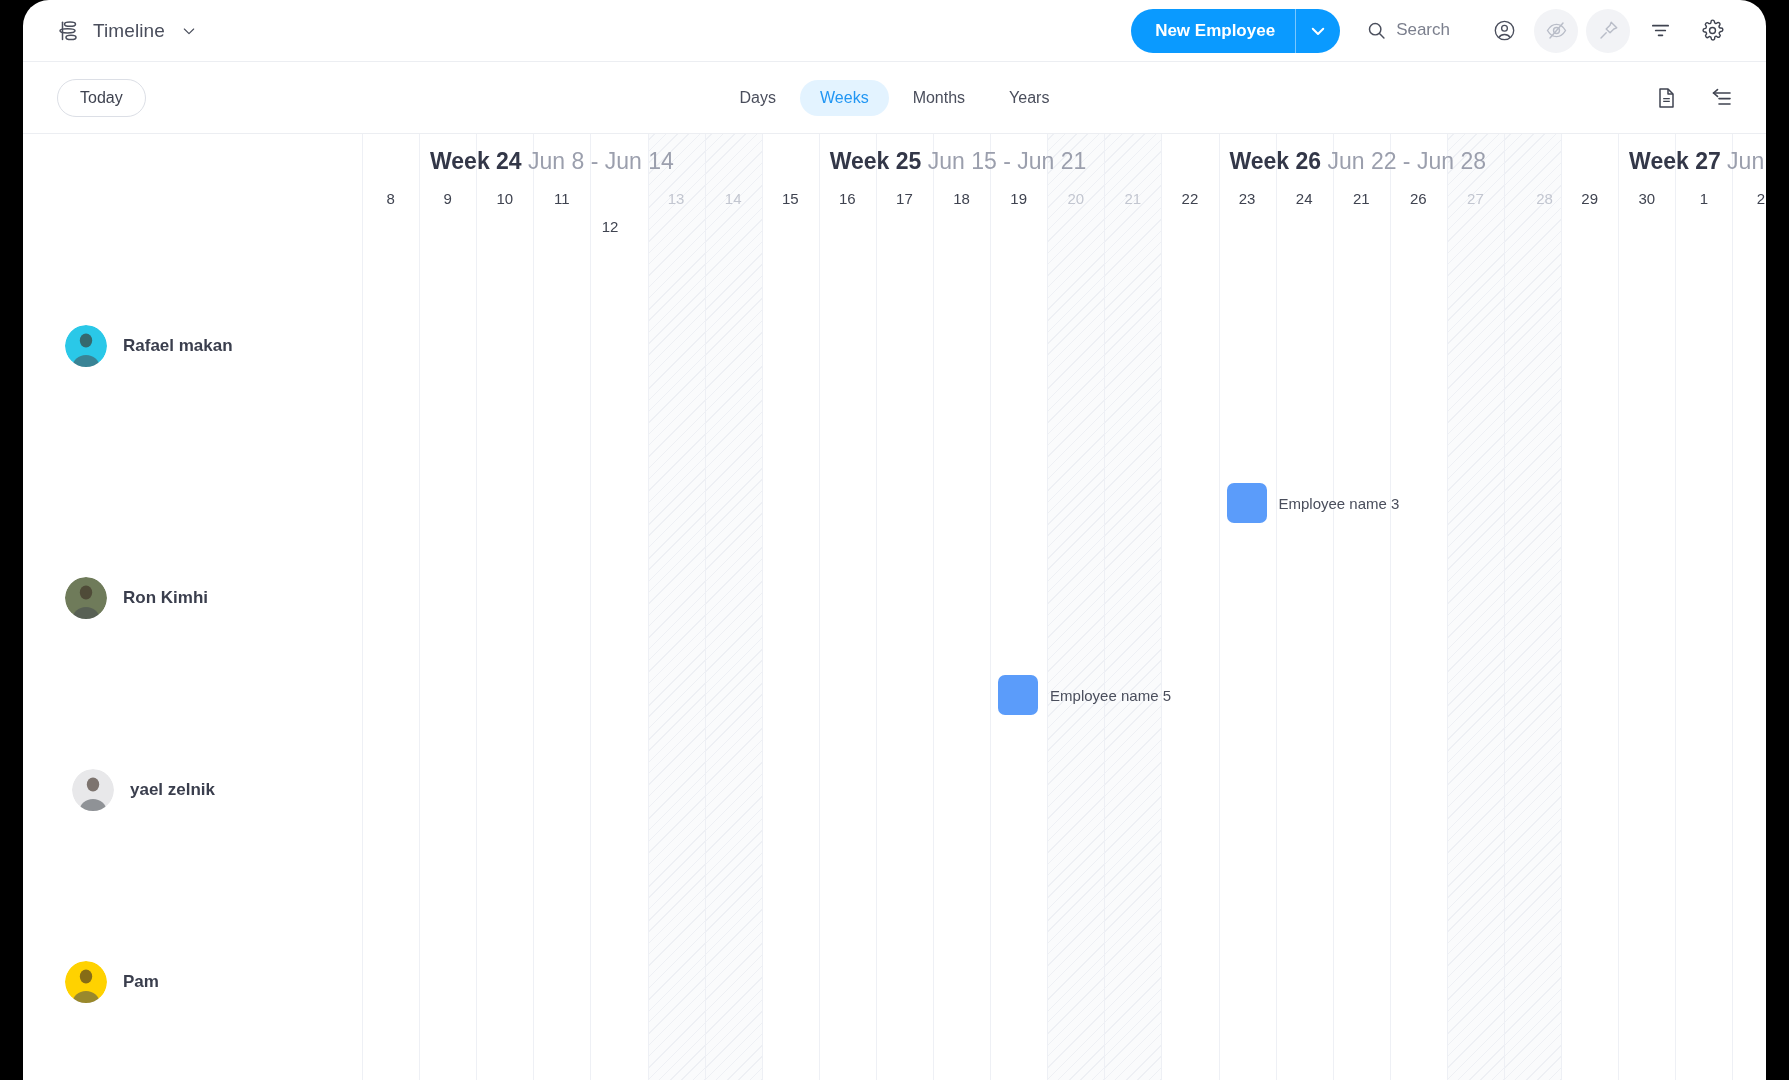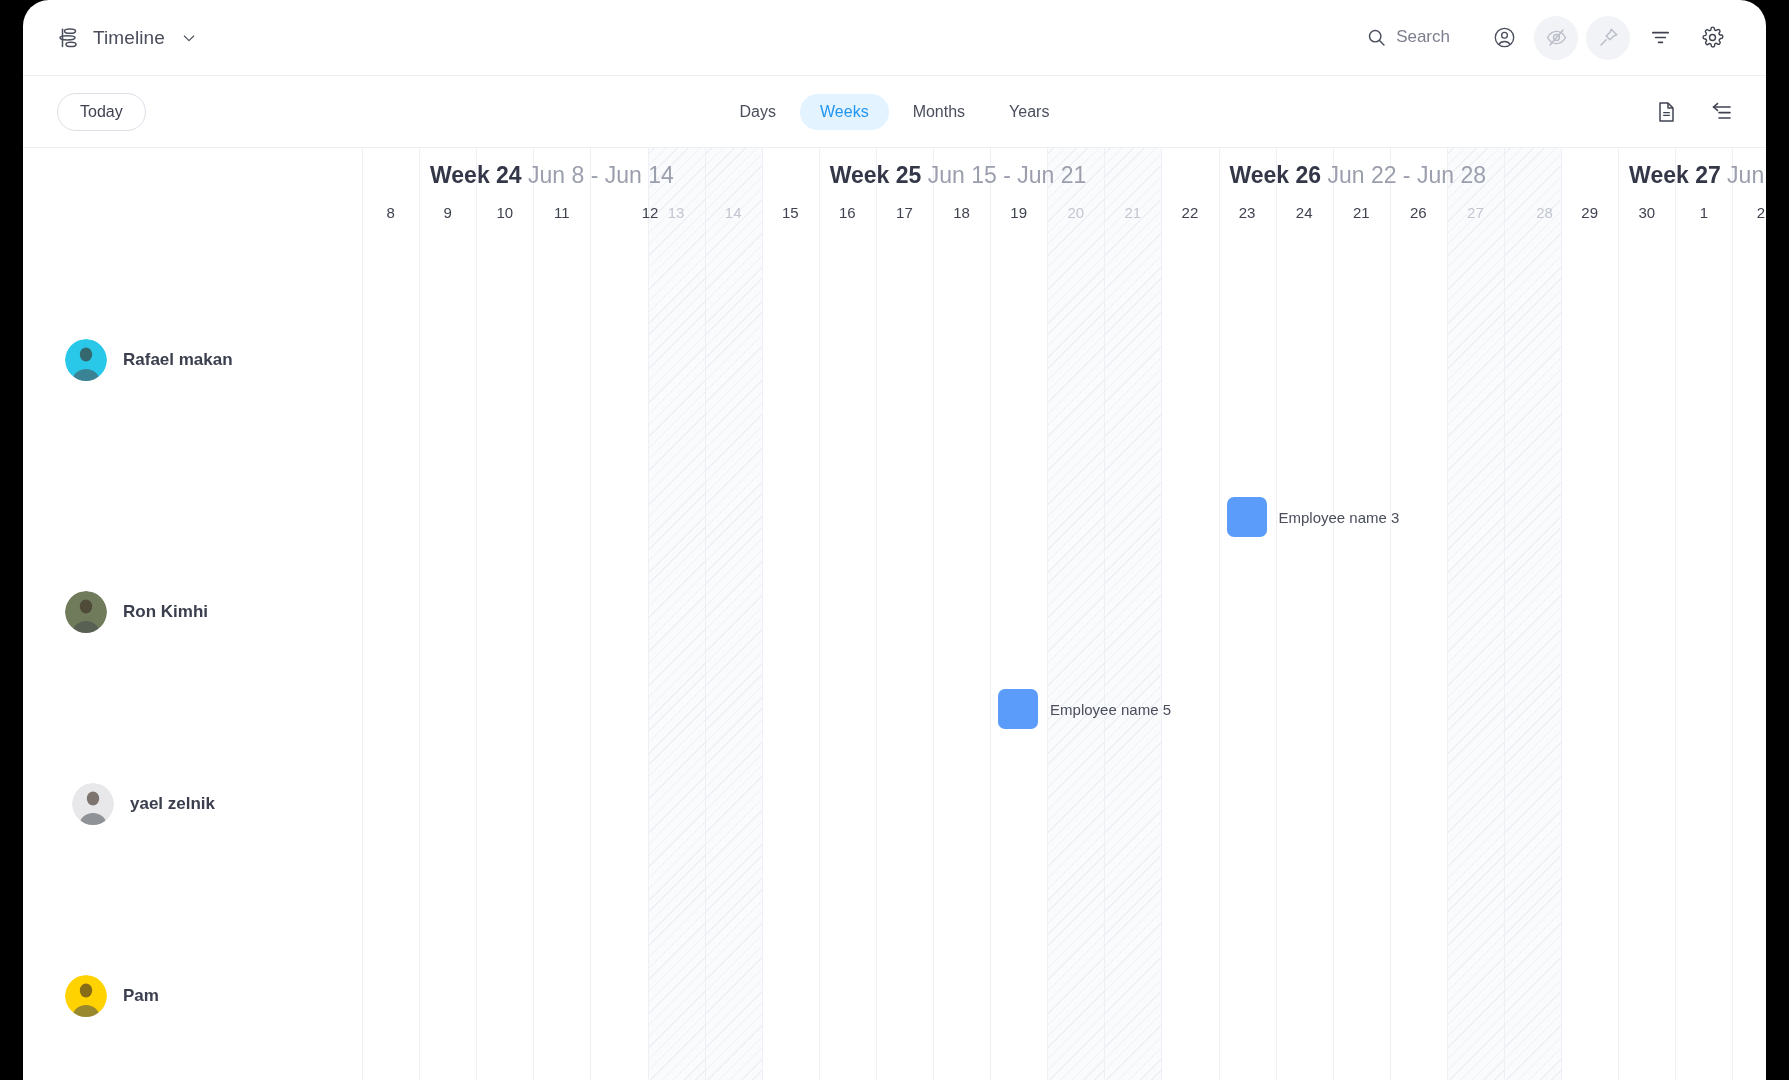--- a/index.html
+++ b/index.html
@@ -22,21 +22,21 @@
     left: 23px; top: 0px;
     width: 1743px; height: 1080px;
     background: #ffffff;
     border-radius: 26px 26px 0 0;
     overflow: hidden;
   }
 
   
   .topbar {
     position: relative;
-    height: 76px;
+    height: 62px;
     display: flex;
     align-items: center;
     padding: 0 32px 0 34px;
     border-bottom: 1px solid #eceef2;
   }
   .view-switch {
     display: flex;
     align-items: center;
     gap: 12px;
     cursor: pointer;
@@ -276,20 +276,29 @@
         <span class="view-title">Timeline</span>
         <span class="chev-small">
           <svg viewBox="0 0 24 24" fill="none" stroke="#4a4e5c" stroke-width="1.7" stroke-linecap="round" stroke-linejoin="round">
             <polyline points="5,9 12,16 19,9"></polyline>
           </svg>
         </span>
       </div>
 
       <div class="topbar-right">
 
+        <div class="new-btn">
+          <span class="label">New Employee</span>
+          <span class="divider"></span>
+          <span class="caret">
+            <svg viewBox="0 0 24 24" fill="none" stroke="#ffffff" stroke-width="2.6" stroke-linecap="round" stroke-linejoin="round">
+              <polyline points="5,9 12,16 19,9"></polyline>
+            </svg>
+          </span>
+        </div>
 
         <div class="search-box">
           <svg viewBox="0 0 24 24" fill="none" stroke="#4a4e5c" stroke-width="1.7" stroke-linecap="round">
             <circle cx="10.5" cy="10.5" r="6.5"></circle>
             <line x1="15.4" y1="15.4" x2="20.5" y2="20.5"></line>
           </svg>
           <span class="ph">Search</span>
         </div>
 
         <div class="icon-btn">
@@ -401,21 +410,21 @@
             <div class="week-label" style="left: 1606.1px;"><b>Week 27</b><span> Jun 29 - Jul 5</span></div>
           </div>
       </div>
 
       <div class="days-row">
         <div id="day-nums">
             <div class="day-num" style="left: 367.55px;">8</div>
             <div class="day-num" style="left: 424.65px;">9</div>
             <div class="day-num" style="left: 481.75px;">10</div>
             <div class="day-num" style="left: 538.85px;">11</div>
-            <div class="day-num" style="left: 627px;">12</div>
+            <div class="day-num" style="left: 587px; margin-top: 28px;">12</div>
             <div class="day-num weekend" style="left: 653.05px;">13</div>
             <div class="day-num weekend" style="left: 710.15px;">14</div>
             <div class="day-num" style="left: 767.25px;">15</div>
             <div class="day-num" style="left: 824.35px;">16</div>
             <div class="day-num" style="left: 881.45px;">17</div>
             <div class="day-num" style="left: 938.55px;">18</div>
             <div class="day-num" style="left: 995.65px;">19</div>
             <div class="day-num weekend" style="left: 1052.75px;">20</div>
             <div class="day-num weekend" style="left: 1109.85px;">21</div>
             <div class="day-num" style="left: 1166.95px;">22</div>

